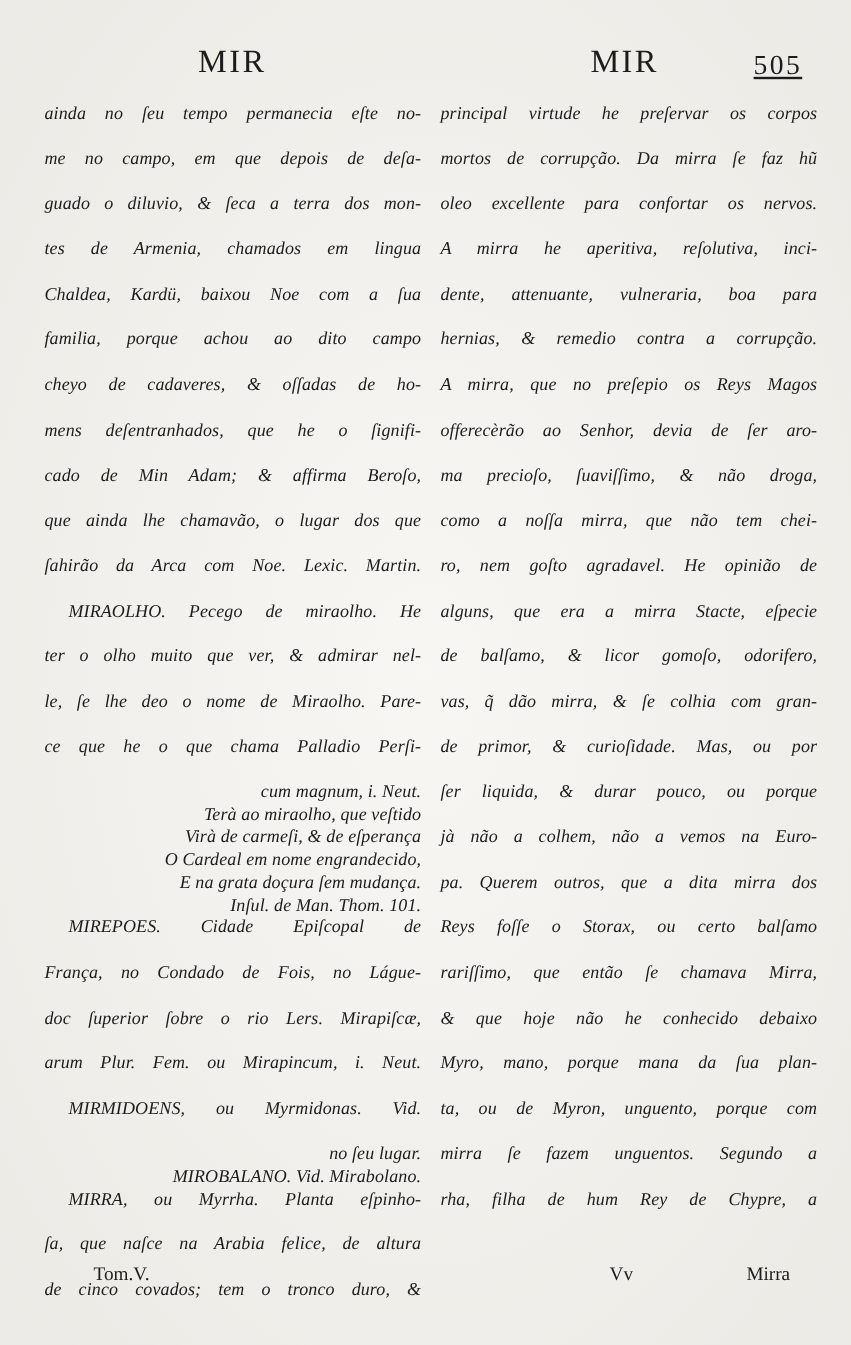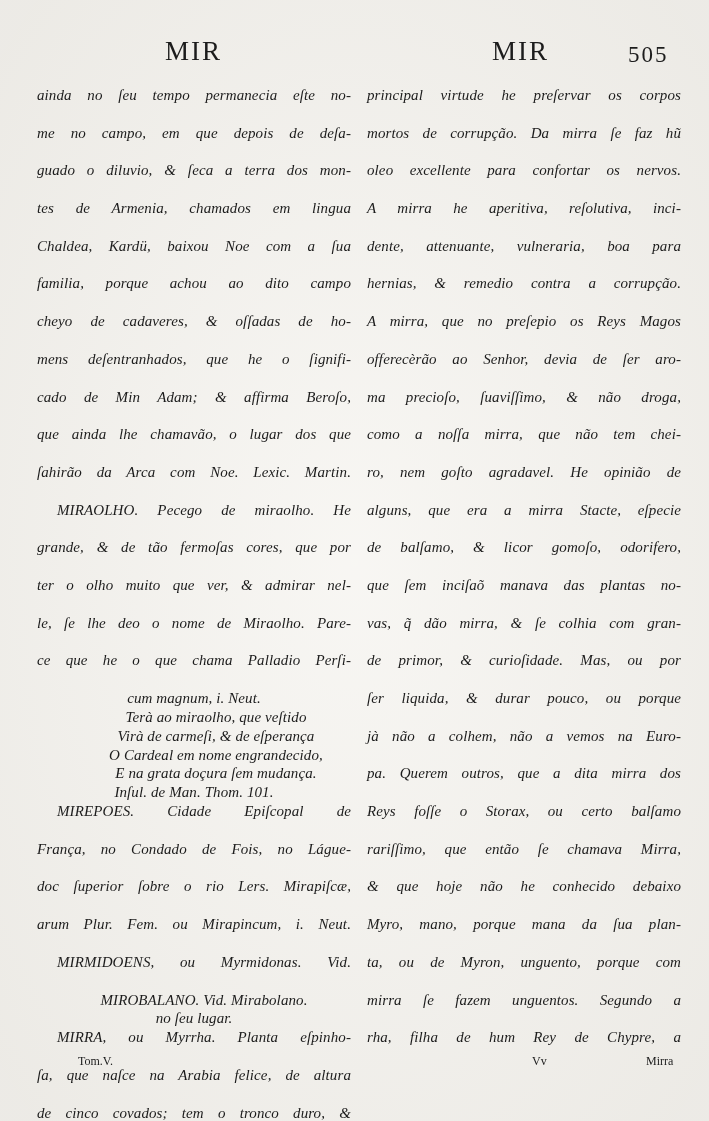--- a/index.html
+++ b/index.html
@@ -21,45 +21,45 @@
     position:absolute;top:36px;left:0;width:709px;height:34px;
   }
   .head-title{
     position:absolute;top:0;
     font-size:27px;font-weight:normal;letter-spacing:2px;
   }
   .head-title.left{left:165px;}
   .head-title.right{left:492px;}
   .page-number{
     position:absolute;top:6px;left:628px;
-    font-size:23px;letter-spacing:2px;
+    font-size:23px;letter-spacing:2px;text-decoration:underline;
   }
   .column{
     position:absolute;top:86px;
     width:314px;
     font-size:15px;
     line-height:18.85px;
     letter-spacing:0.1px;
   }
   .column.left{left:37px;}
   .column.right{left:367px;}
   .line{white-space:normal;font-style:italic;}
   
   .line.j,.line.ji{text-align:justify;}
   .line.j::after,.line.ji::after{content:"";display:inline-block;width:100%;height:0;}
-  .line.p,.line.pi,.line.v{text-align:center;}
+  .line.p,.line.pi,.line.v{text-align:right;}
   .line.ji,.line.pi{text-indent:20px;}
   .line.v{padding-left:44px;font-style:italic;}
   .footer{
     position:absolute;top:1054px;left:0;width:583px;height:26px;
-    font-size:12px;
+    font-size:16px;
   }
   .catchword-left{position:absolute;left:78px;top:0;}
-  .signature-mark{position:absolute;left:532px;top:0;font-family:Liberation Serif, serif;}
-  .catchword-right{position:absolute;left:646px;top:0;}
+  .signature-mark{position:absolute;left:508px;top:0;font-family:Liberation Serif, serif;}
+  .catchword-right{position:absolute;left:622px;top:0;}
 </style>
 </head>
 <body>
 
 <div class="page">
 
   <div class="running-head">
     <div class="head-title left">MIR</div>
     <div class="head-title right">MIR</div>
     <div class="page-number">505</div>
@@ -71,56 +71,54 @@
       <div class="line j">guado o diluvio, &amp; ſeca a terra dos mon-</div>
       <div class="line j">tes de Armenia, chamados em lingua</div>
       <div class="line j">Chaldea, Kardü, baixou Noe com a ſua</div>
       <div class="line j">familia, porque achou ao dito campo</div>
       <div class="line j">cheyo de cadaveres, &amp; oſſadas de ho-</div>
       <div class="line j">mens deſentranhados, que he o ſignifi-</div>
       <div class="line j">cado de Min Adam; &amp; affirma Beroſo,</div>
       <div class="line j">que ainda lhe chamavão, o lugar dos que</div>
       <div class="line j">ſahirão da Arca com Noe. Lexic. Martin.</div>
       <div class="line ji">MIRAOLHO. Pecego de miraolho. He</div>
-      <div class="line j">grande, &amp; de tão fermoſas cores, que por</div>
       <div class="line j">ter o olho muito que ver, &amp; admirar nel-</div>
       <div class="line j">le, ſe lhe deo o nome de Miraolho. Pare-</div>
       <div class="line j">ce que he o que chama Palladio Perſi-</div>
       <div class="line p">cum magnum, i. Neut.</div>
       <div class="line v">Terà ao miraolho, que veſtido</div>
       <div class="line v">Virà de carmeſi, &amp; de eſperança</div>
       <div class="line v">O Cardeal em nome engrandecido,</div>
       <div class="line v">E na grata doçura ſem mudança.</div>
       <div class="line p">Inſul. de Man. Thom. 101.</div>
       <div class="line ji">MIREPOES. Cidade Epiſcopal de</div>
       <div class="line j">França, no Condado de Fois, no Lágue-</div>
       <div class="line j">doc ſuperior ſobre o rio Lers. Mirapiſcæ,</div>
       <div class="line j">arum Plur. Fem. ou Mirapincum, i. Neut.</div>
       <div class="line ji">MIRMIDOENS, ou Myrmidonas. Vid.</div>
+      <div class="line p">no ſeu lugar.</div>
       <div class="line pi">MIROBALANO. Vid. Mirabolano.</div>
-      <div class="line p">no ſeu lugar.</div>
       <div class="line ji">MIRRA, ou Myrrha. Planta eſpinho-</div>
       <div class="line j">ſa, que naſce na Arabia felice, de altura</div>
       <div class="line j">de cinco covados; tem o tronco duro, &amp;</div>
     </div>
   <div class="column right">
       <div class="line j">principal virtude he preſervar os corpos</div>
       <div class="line j">mortos de corrupção. Da mirra ſe faz hũ</div>
       <div class="line j">oleo excellente para confortar os nervos.</div>
       <div class="line j">A mirra he aperitiva, reſolutiva, inci-</div>
       <div class="line j">dente, attenuante, vulneraria, boa para</div>
       <div class="line j">hernias, &amp; remedio contra a corrupção.</div>
       <div class="line j">A mirra, que no preſepio os Reys Magos</div>
       <div class="line j">offerecèrão ao Senhor, devia de ſer aro-</div>
       <div class="line j">ma precioſo, ſuaviſſimo, &amp; não droga,</div>
       <div class="line j">como a noſſa mirra, que não tem chei-</div>
       <div class="line j">ro, nem goſto agradavel. He opinião de</div>
       <div class="line j">alguns, que era a mirra Stacte, eſpecie</div>
       <div class="line j">de balſamo, &amp; licor gomoſo, odorifero,</div>
-      <div class="line j">que ſem inciſaõ manava das plantas no-</div>
       <div class="line j">vas, q̃ dão mirra, &amp; ſe colhia com gran-</div>
       <div class="line j">de primor, &amp; curioſidade. Mas, ou por</div>
       <div class="line j">ſer liquida, &amp; durar pouco, ou porque</div>
       <div class="line j">jà não a colhem, não a vemos na Euro-</div>
       <div class="line j">pa. Querem outros, que a dita mirra dos</div>
       <div class="line j">Reys foſſe o Storax, ou certo balſamo</div>
       <div class="line j">rariſſimo, que então ſe chamava Mirra,</div>
       <div class="line j">&amp; que hoje não he conhecido debaixo</div>
       <div class="line j">Myro, mano, porque mana da ſua plan-</div>
       <div class="line j">ta, ou de Myron, unguento, porque com</div>

